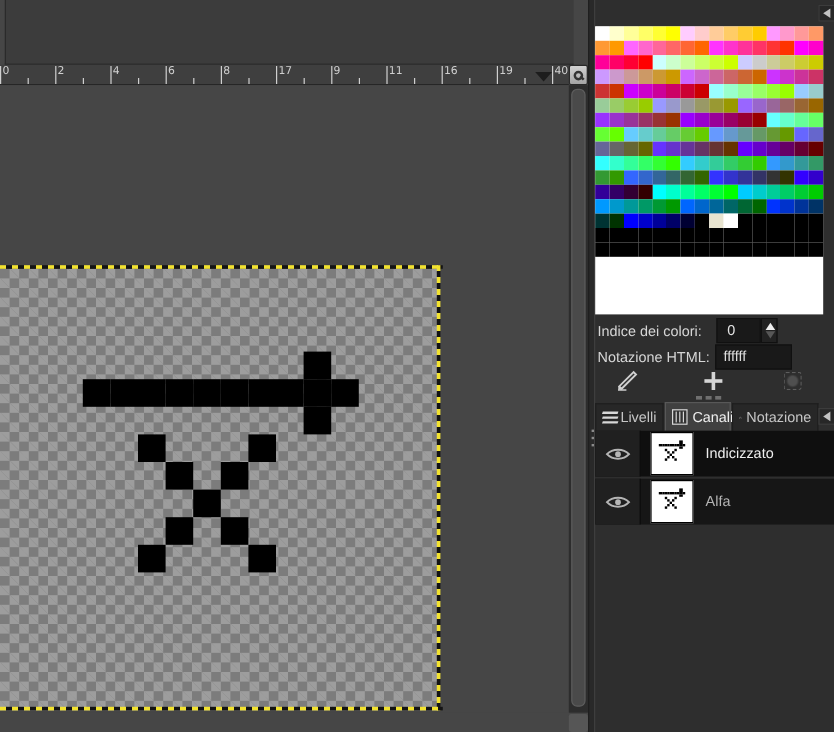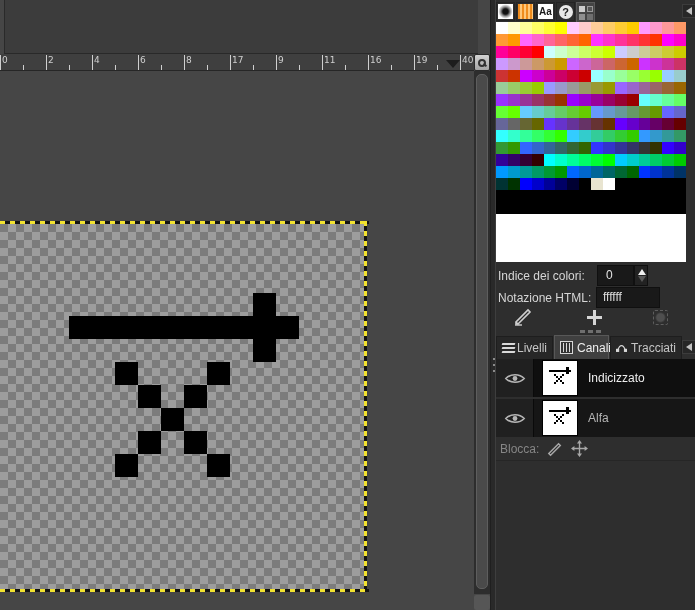--- a/index.html
+++ b/index.html
@@ -258,42 +258,20 @@
 </div>
 
 <div class="abs" id="dock-sep">
   <span class="grip-dot" style="top:358px;"></span>
   <span class="grip-dot" style="top:364px;"></span>
   <span class="grip-dot" style="top:370px;"></span>
 </div>
 
 <div class="abs" id="dock">
 
-  <div id="dock-tabbar">
-      <div class="dock-tab" style="left: 0px;">
-        <span class="icon-brushes"></span>
-      </div>
-      <div class="dock-tab" style="left: 20px;">
-        <span class="icon-patterns"></span>
-      </div>
-      <div class="dock-tab" style="left: 40px;">
-        <span class="icon-fonts">Aa</span>
-      </div>
-      <div class="dock-tab" style="left: 60px;">
-        <span class="icon-help">?</span>
-      </div>
-      <div class="dock-tab active" style="left: 80px;">
-        <span class="icon-colormap">
-          <i></i>
-          <i></i>
-          <i></i>
-          <i></i>
-        </span>
-      </div>
-    </div>
   <div class="menu-arrow-btn" style="left:186px; top:4px;">
     <span class="tri"></span>
   </div>
 
   <div id="palette-widget">
     <div id="palette-grid">
         <div class="pal-row">
           <div class="pal-cell" style="background: rgb(255, 255, 255);"></div>
           <div class="pal-cell" style="background: rgb(255, 255, 204);"></div>
           <div class="pal-cell" style="background: rgb(255, 255, 153);"></div>
@@ -627,21 +605,21 @@
           <i></i>
         </span>
       <span>Canali</span>
     </div>
     <div class="panel-tab" style="left:114px; width:72px;">
       <svg width="14" height="12" viewBox="0 0 14 12">
         <path d="M2 9 C5 1 9 1 12 9" fill="none" stroke="#d8d8d8" stroke-width="1.5"></path>
         <rect x="0" y="7" width="4" height="4" fill="#d8d8d8"></rect>
         <rect x="10" y="7" width="4" height="4" fill="#d8d8d8"></rect>
       </svg>
-      <span>Tracciati</span>
+      <span>Notazione</span>
     </div>
   </div>
   <div class="menu-arrow-btn" style="left:186px; top:340px;">
     <span class="tri"></span>
   </div>
 
   <div id="channel-list">
       <div class="chan-row selected">
         <div class="eye-cell">
           <svg width="22" height="15" viewBox="0 0 24 16">
@@ -702,23 +680,13 @@
           <div class="tpx" style="left: 14.875px; top: 17px; width: 2.125px; height: 2.125px;"></div>
           <div class="tpx" style="left: 12.75px; top: 19.125px; width: 2.125px; height: 2.125px;"></div>
           <div class="tpx" style="left: 17px; top: 19.125px; width: 2.125px; height: 2.125px;"></div>
           <div class="tpx" style="left: 10.625px; top: 21.25px; width: 2.125px; height: 2.125px;"></div>
           <div class="tpx" style="left: 19.125px; top: 21.25px; width: 2.125px; height: 2.125px;"></div>
         </div>
         <span class="chan-label">Alfa</span>
       </div>
     </div>
 
-  <div id="lock-row">
-    <span id="lock-label">Blocca:</span>
-    <svg width="16" height="16" viewBox="0 0 18 18">
-      <path d="M4 16 L15 5 L13 3 L2 14 Z" fill="none" stroke="#a8a8a8" stroke-width="1.6"></path>
-    </svg>
-    <svg width="17" height="17" viewBox="0 0 20 20">
-      <path d="M10 2 L10 18 M2 10 L18 10" stroke="#a8a8a8" stroke-width="1.6"></path>
-      <path d="M10 0 L13 4 L7 4 Z M10 20 L13 16 L7 16 Z M0 10 L4 7 L4 13 Z M20 10 L16 7 L16 13 Z" fill="#a8a8a8"></path>
-    </svg>
-  </div>
 </div>
 
 </body></html>

